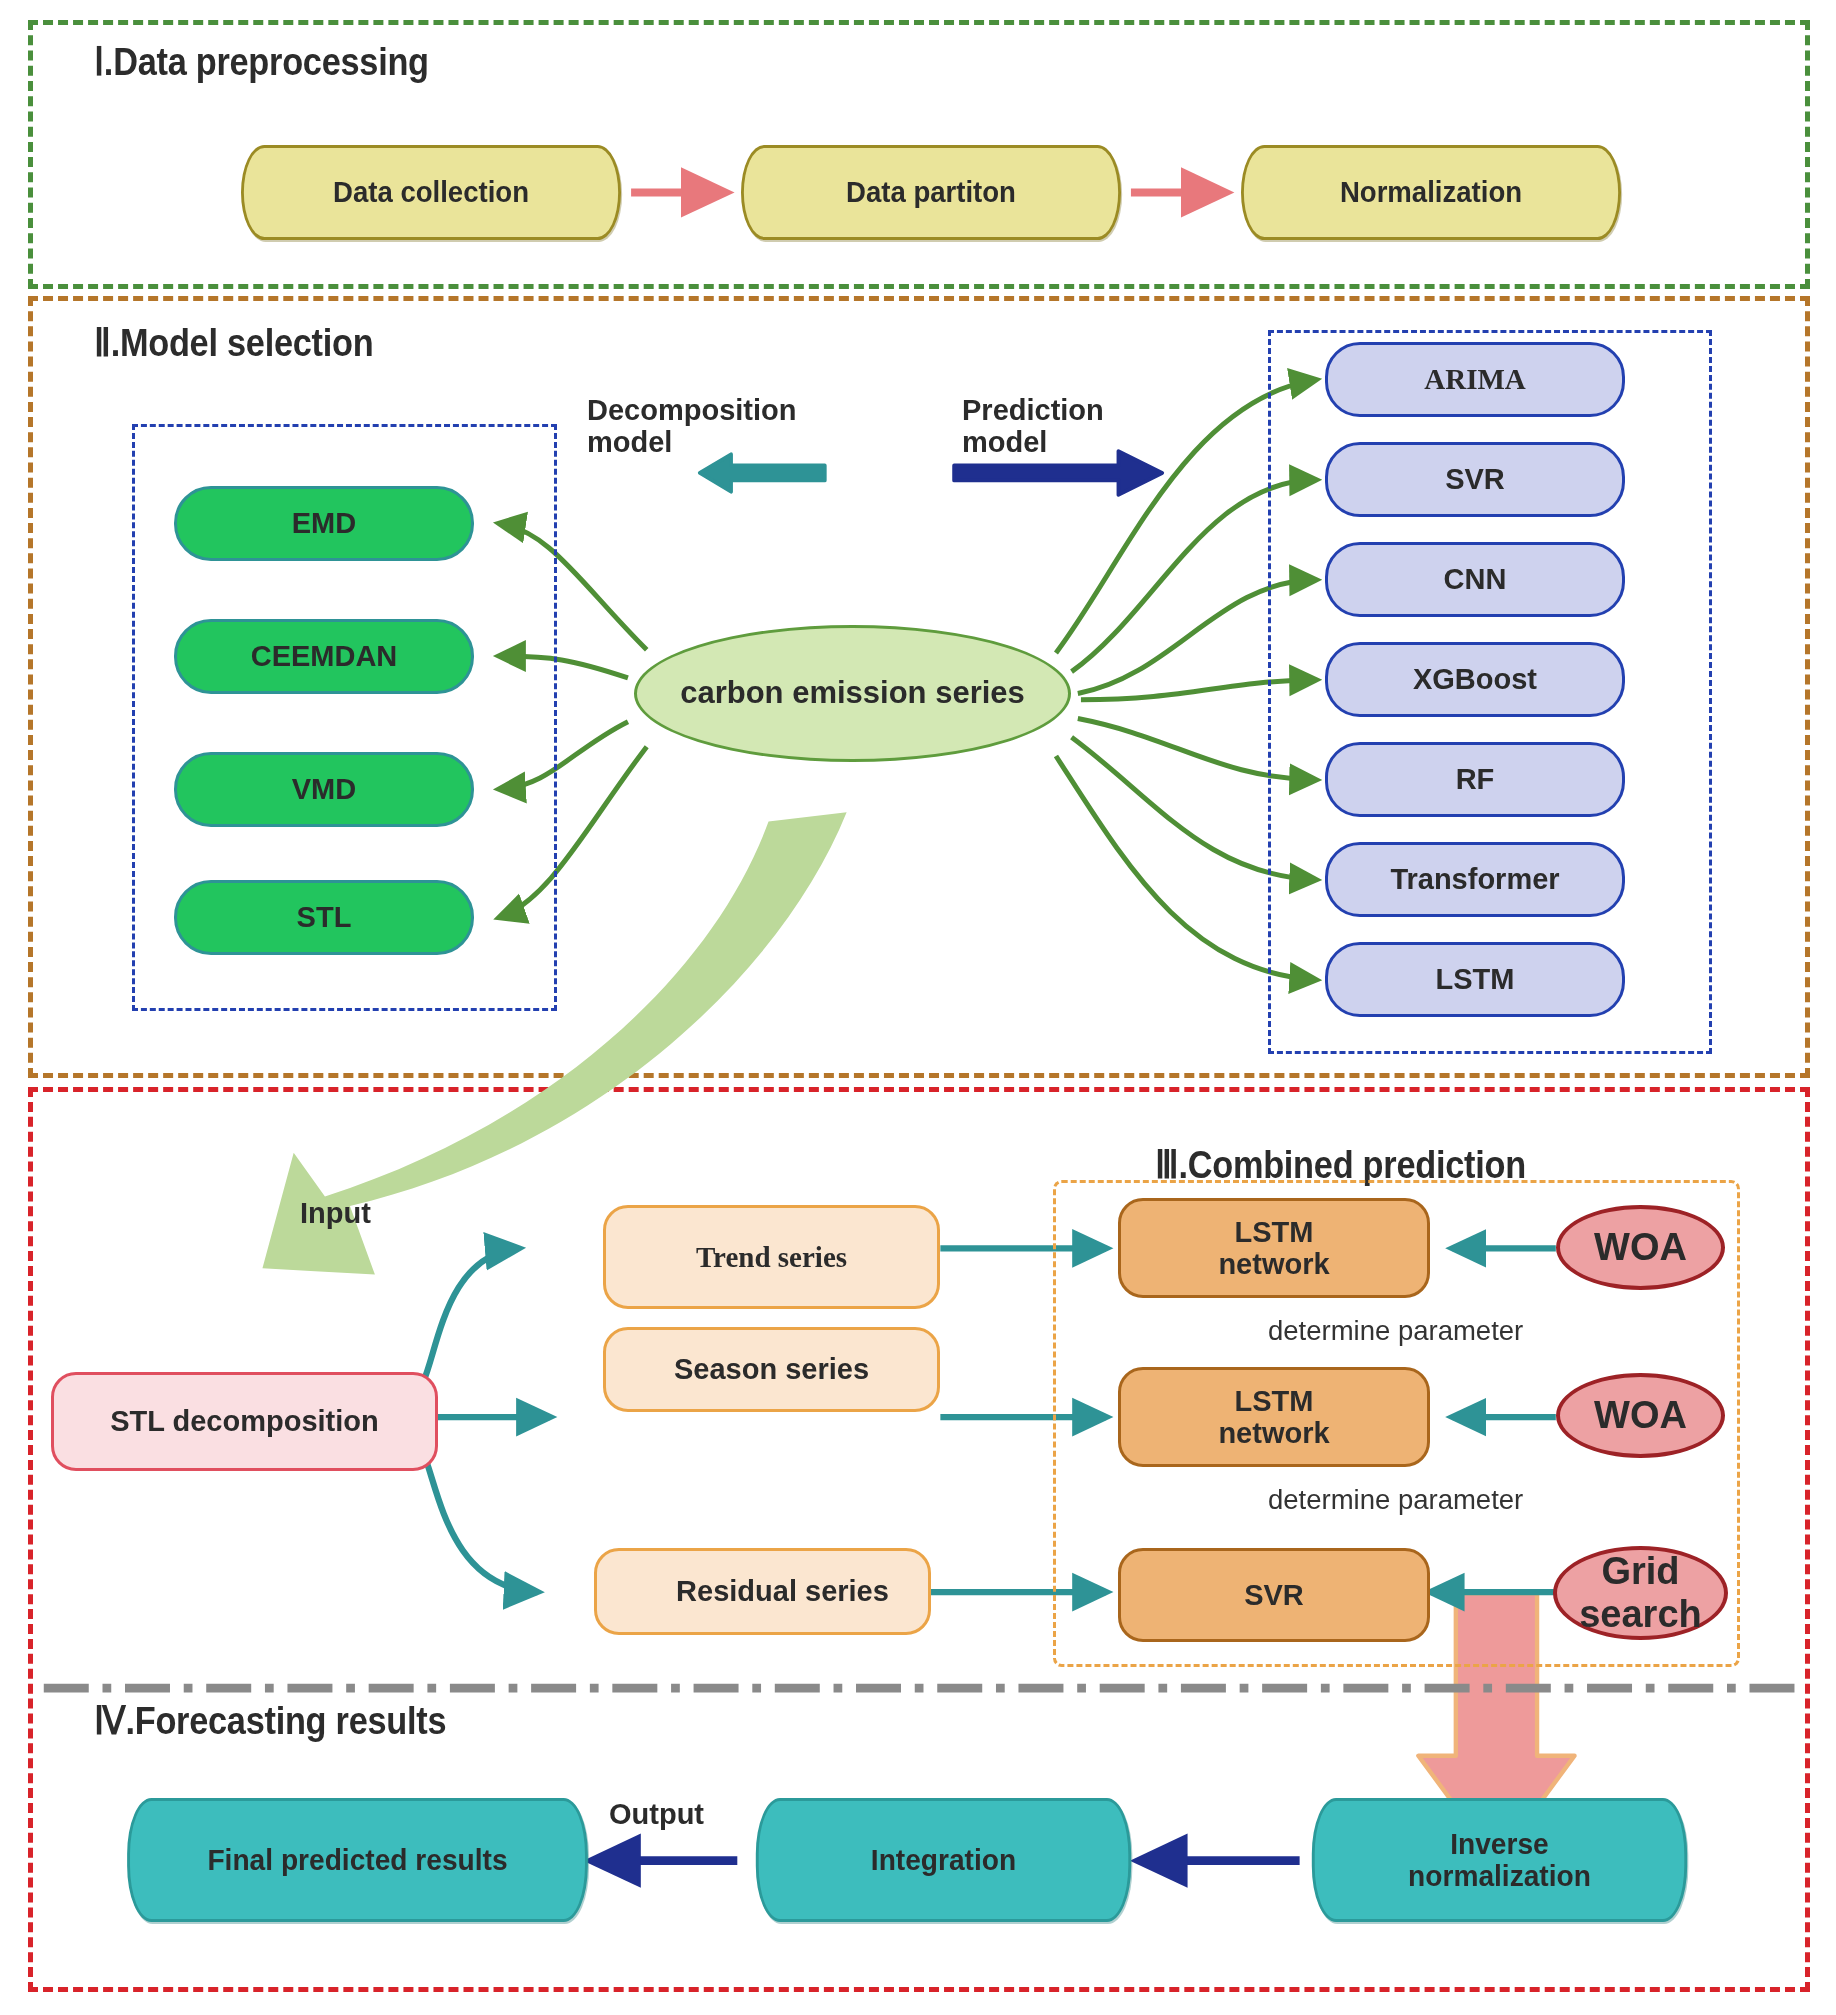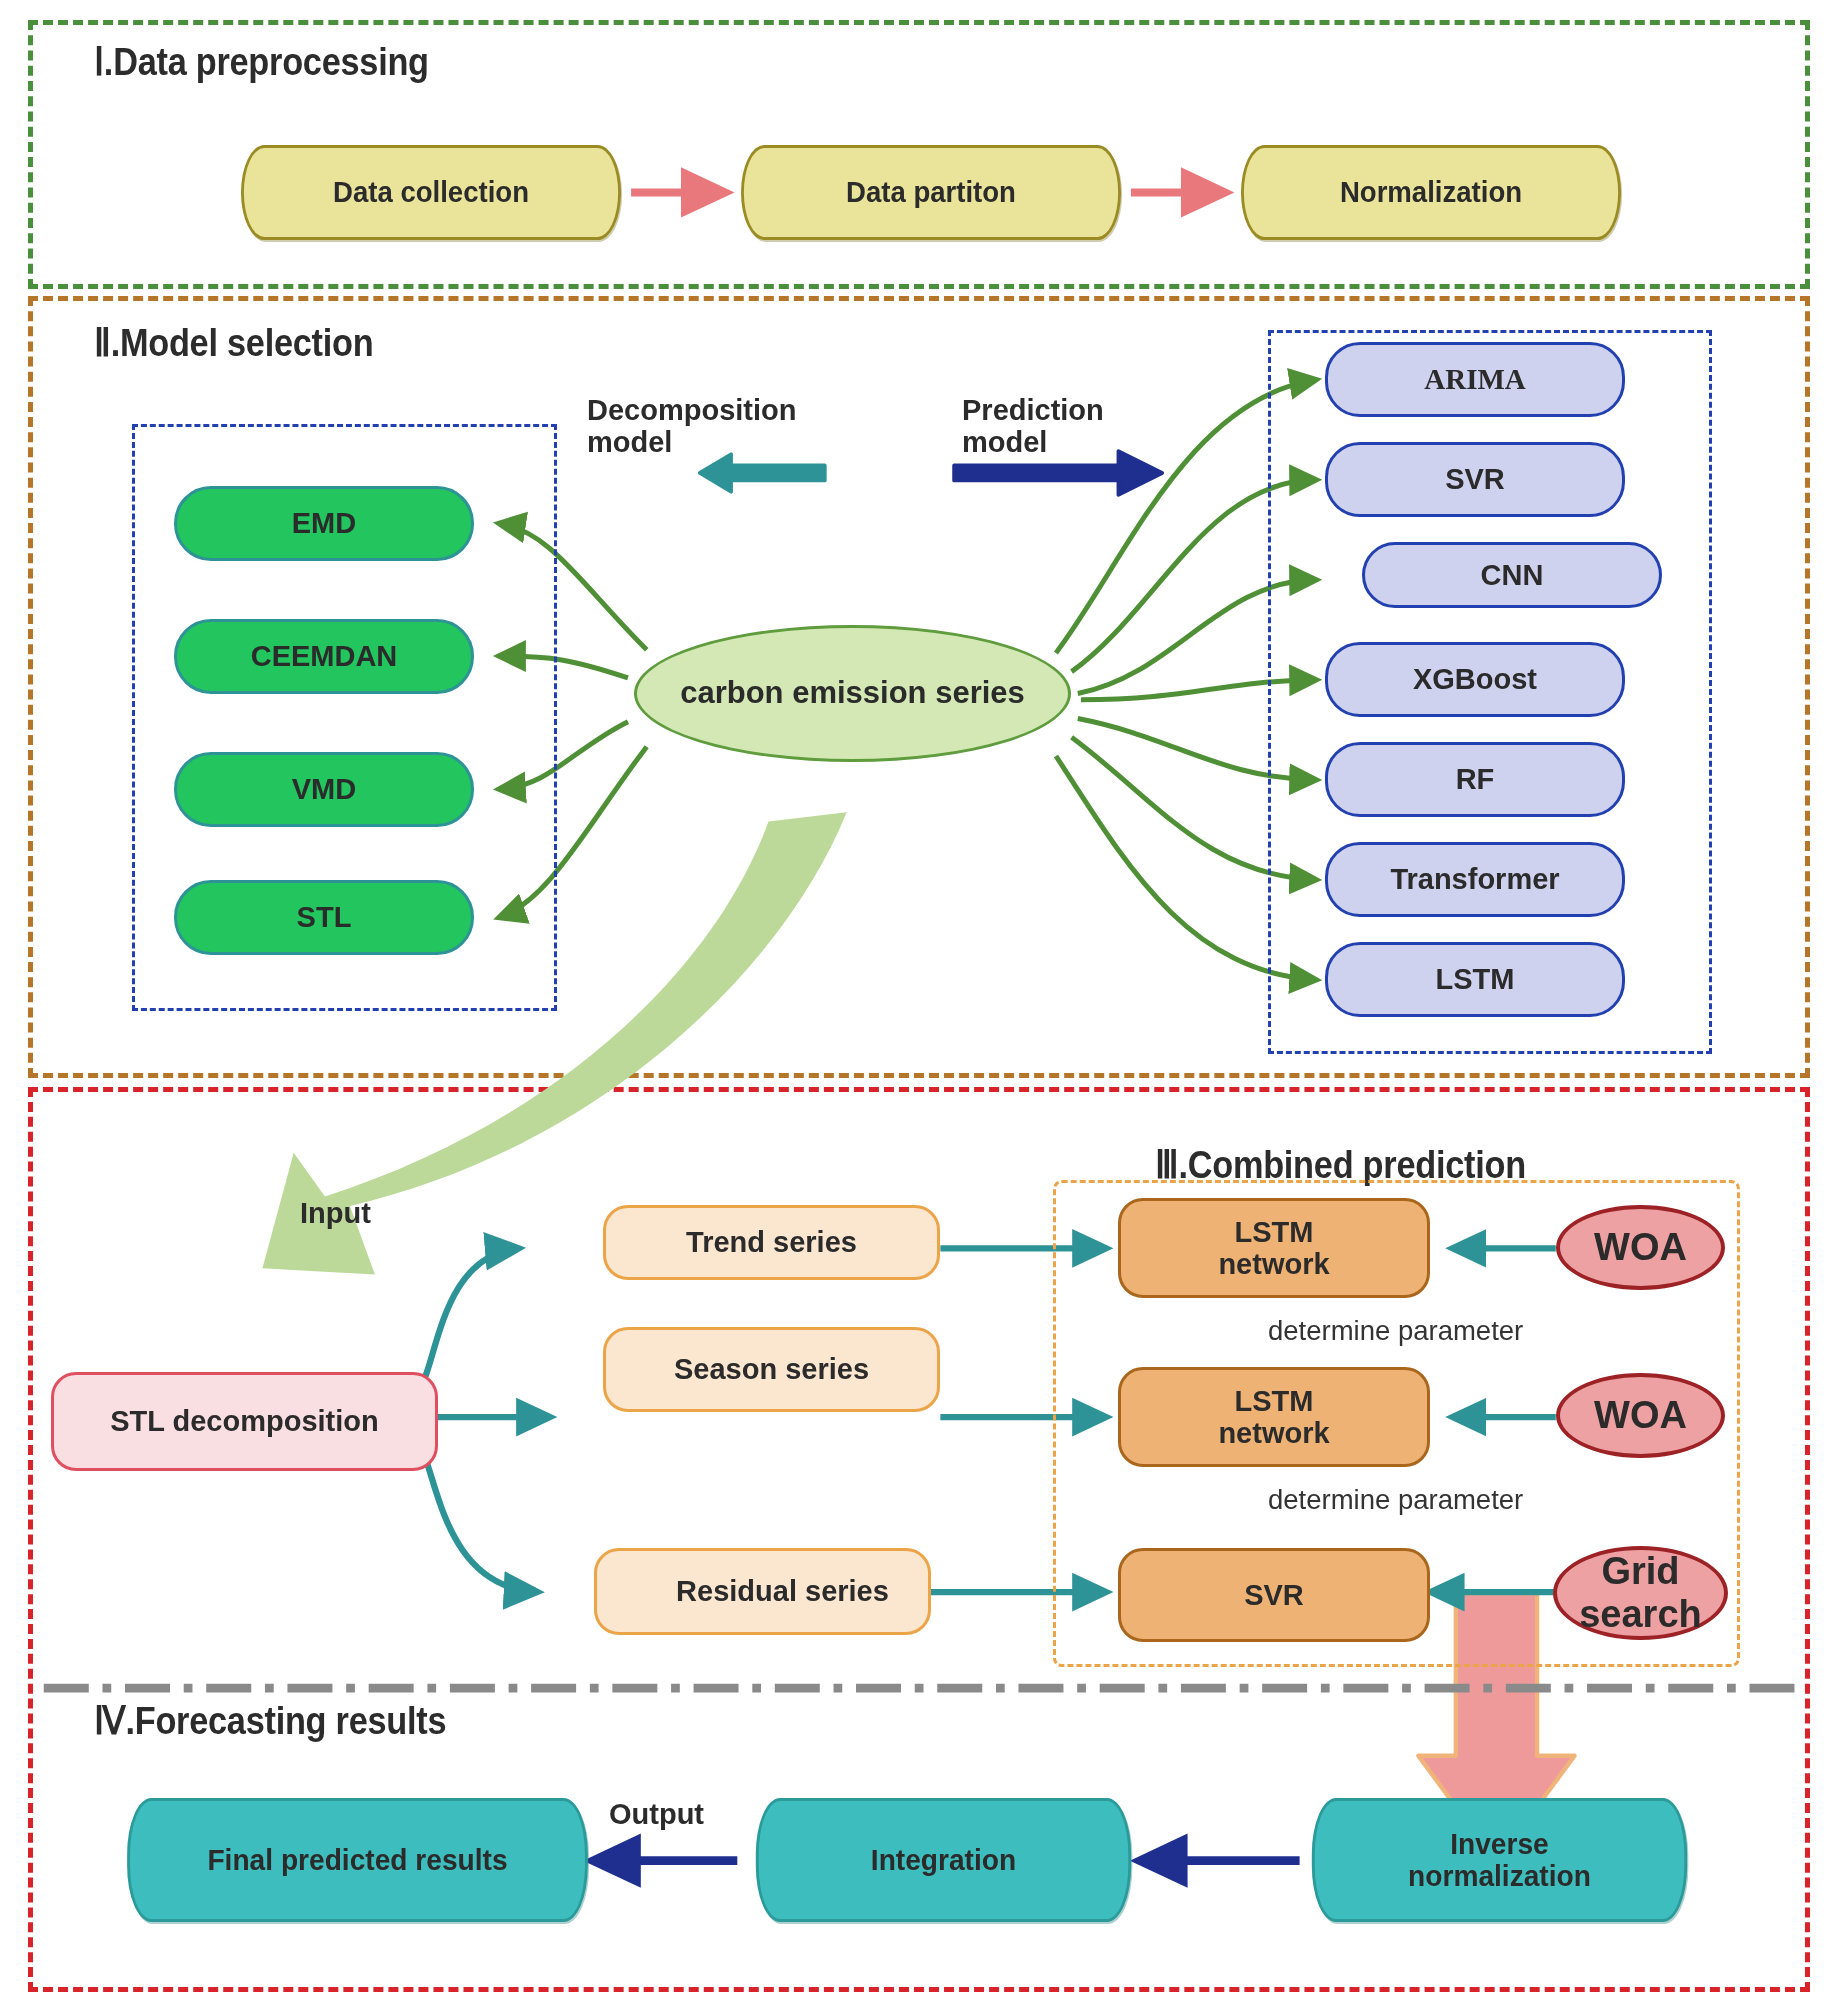--- a/index.html
+++ b/index.html
@@ -193,21 +193,21 @@
   <div class="node ellipse-green" style="left:634px;top:625px;width:437px;height:137px;">
     <span>carbon emission series</span>
   </div>
 
   <div class="node pill-blue" style="left:1325px;top:342px;width:300px;height:75px;font-family:Liberation Serif, serif;">
     <span>ARIMA</span>
   </div>
   <div class="node pill-blue" style="left:1325px;top:442px;width:300px;height:75px;">
     <span>SVR</span>
   </div>
-  <div class="node pill-blue" style="left:1362px;top:542px;width:300px;height:66px;">
+  <div class="node pill-blue" style="left:1325px;top:542px;width:300px;height:75px;">
     <span>CNN</span>
   </div>
   <div class="node pill-blue" style="left:1325px;top:642px;width:300px;height:75px;">
     <span>XGBoost</span>
   </div>
   <div class="node pill-blue" style="left:1325px;top:742px;width:300px;height:75px;">
     <span>RF</span>
   </div>
   <div class="node pill-blue" style="left:1325px;top:842px;width:300px;height:75px;">
     <span>Transformer</span>
@@ -217,21 +217,21 @@
   </div>
 
   <div class="label" style="left:300px;top:1197px;width:162px;">Input</div>
 
   <div class="dash-orange" style="left:1053px;top:1180px;width:687px;height:487px;"></div>
 
   <div class="node pill-pink" style="left:51px;top:1372px;width:387px;height:99px;">
     <span>STL decomposition</span>
   </div>
 
-  <div class="node pill-peach" style="left:603px;top:1205px;width:337px;height:75px;">
+  <div class="node pill-peach" style="left:603px;top:1205px;width:337px;height:104px;font-family:Liberation Serif, serif;">
     <span>Trend series</span>
   </div>
   <div class="node pill-peach" style="left:603px;top:1327px;width:337px;height:85px;">
     <span>Season series</span>
   </div>
   <div class="node pill-peach" style="left:594px;top:1548px;width:337px;height:87px;padding-left:40px;">
     <span>Residual series</span>
   </div>
 
   <div class="node pill-orange" style="left:1118px;top:1198px;width:312px;height:100px;white-space:pre-line;">

